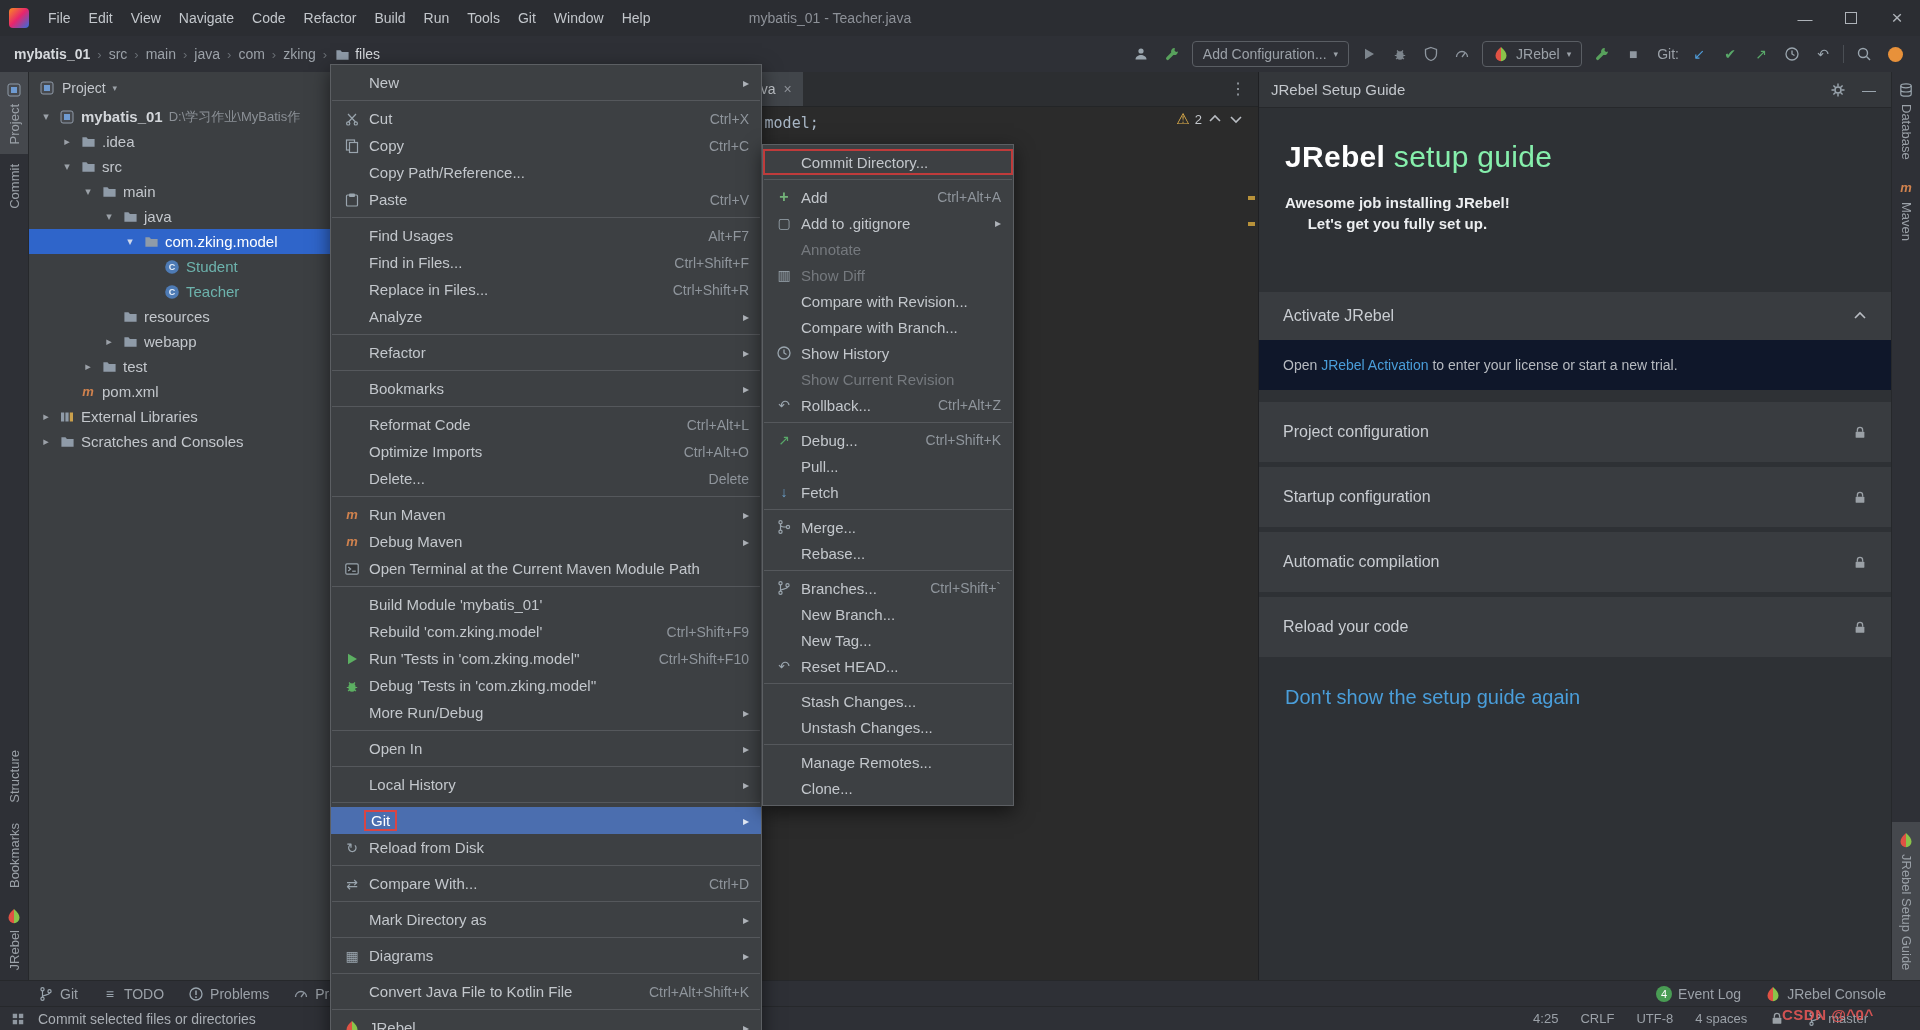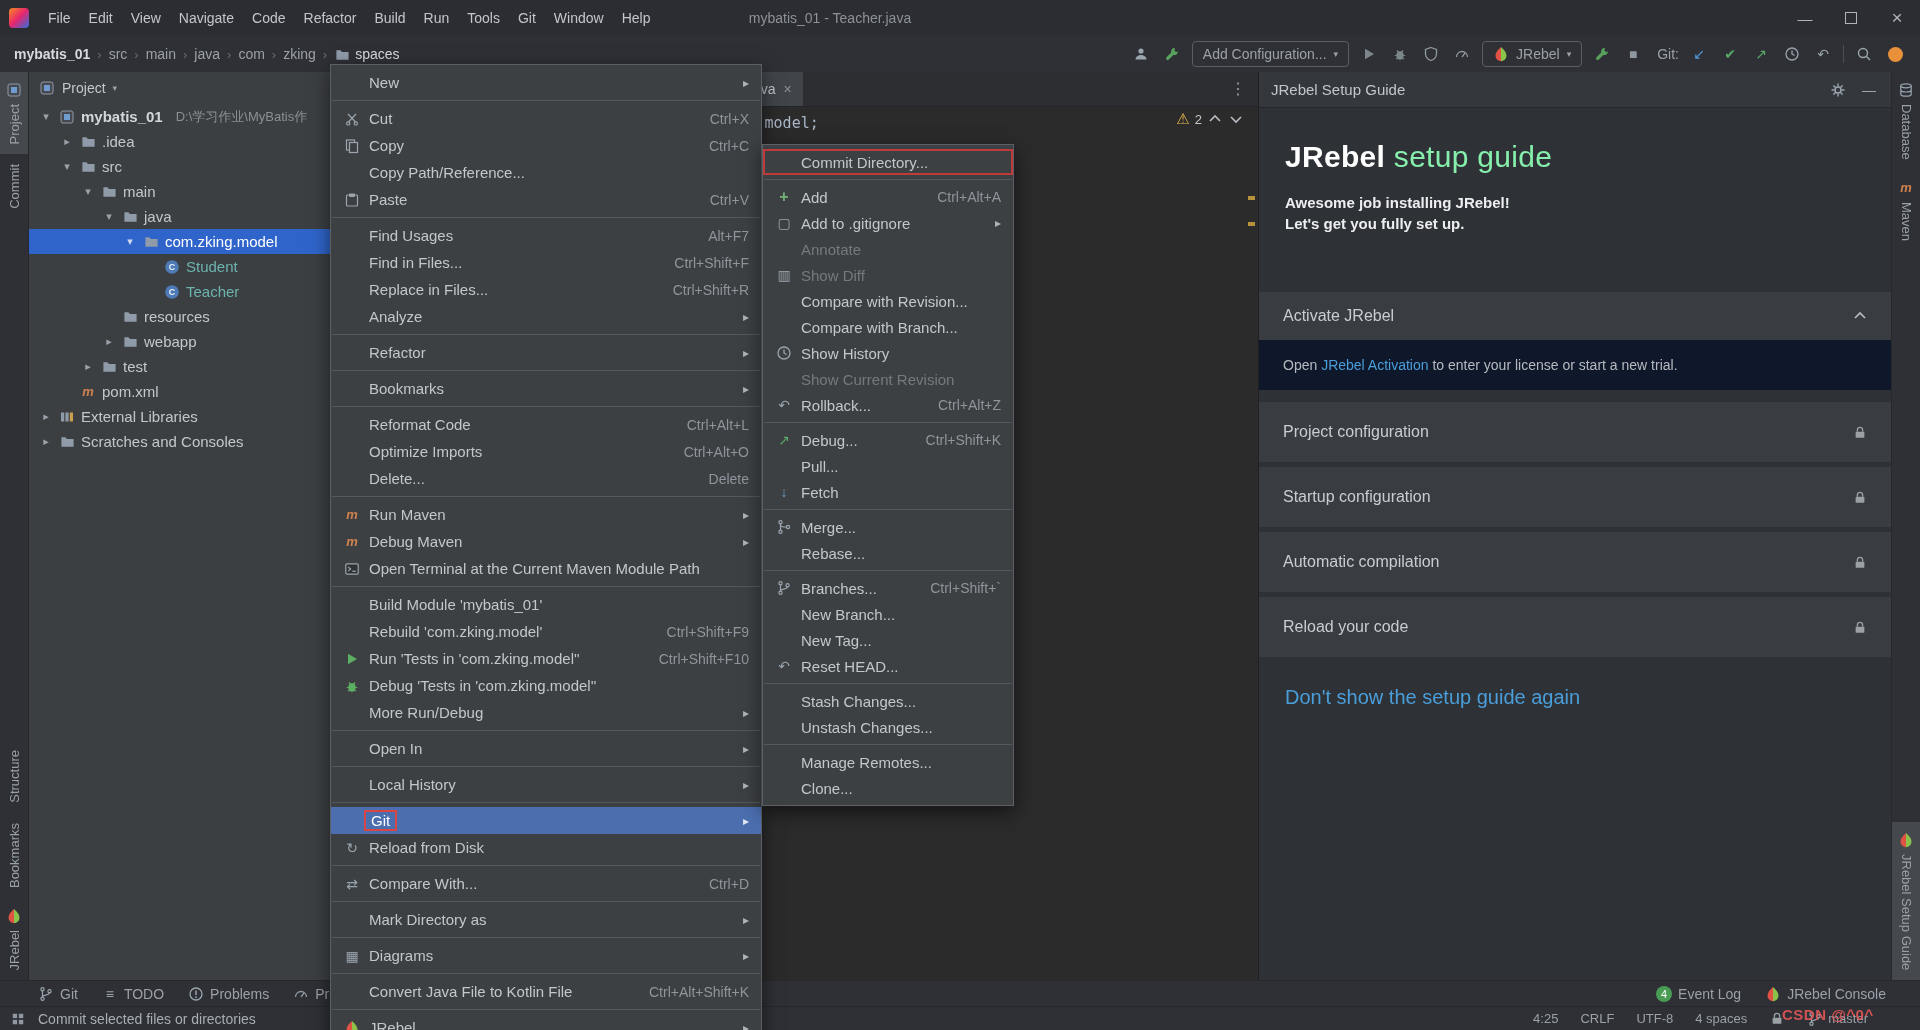--- a/index.html
+++ b/index.html
@@ -56,21 +56,21 @@
   
   #project-panel{position:absolute;left:29px;top:72px;width:391px;bottom:50px;background:#3c3f42;z-index:2;overflow:hidden;}
   #pp-header{height:32px;display:flex;align-items:center;gap:7px;padding:0 10px;font-size:14px;color:#c3c7cc;}
   .tree-row{height:25px;display:flex;align-items:center;gap:6px;font-size:15px;color:#c3c7cc;white-space:nowrap;}
   .tree-row.selected{background:#2f65ca;}
   .tw{width:14px;text-align:center;color:#9ba1a8;font-size:11px;flex:none;}
   .tree-row.selected .tw{color:#cdd6ea;}
   .tree-label.root{font-weight:bold;color:#d3d6da;}
   .tree-label.accent{color:#6db3ad;}
   .tree-row.selected .tree-label{color:#fff;}
-  .tree-note{color:#8b9096;font-size:13px;margin-left:7px;}
+  .tree-note{color:#8b9096;font-size:13px;margin-left:0;}
 
   
   #editor{position:absolute;left:420px;top:72px;width:839px;bottom:50px;background:#2b2b2b;z-index:1;
           border-right:1px solid #1f2023;box-sizing:border-box;}
   #tabbar{position:absolute;top:0;left:0;right:0;height:34px;background:#2c2e31;border-bottom:1px solid #232527;}
   #tab-active{position:absolute;left:266px;top:0;height:34px;display:flex;align-items:center;gap:8px;
           padding:0 11px;background:#41454a;color:#c3c7cc;font-size:14px;}
   .tab-close{color:#8d9198;font-size:14px;}
   #tab-more{position:absolute;right:12px;top:7px;color:#9ba1a8;font-size:16px;}
   #code-line{position:absolute;left:182px;top:42px;font-family:"DejaVu Sans Mono",monospace;font-size:15px;white-space:pre;}
@@ -81,21 +81,21 @@
   .m1{top:124px;} .m2{top:150px;}
 
   
   #jrebel-panel{position:absolute;left:1259px;top:72px;width:633px;bottom:50px;background:#2e3135;z-index:2;overflow:hidden;}
   #jr-header{height:36px;display:flex;align-items:center;padding:0 12px;background:#34373b;border-bottom:1px solid #26282b;box-sizing:border-box;}
   #jr-title{font-size:15px;color:#c3c7cc;flex:1;}
   #jr-body{position:absolute;top:36px;left:0;right:0;bottom:0;}
   #jr-logo{position:absolute;left:26px;top:32px;font-size:30px;color:#fff;letter-spacing:.3px;}
   #jr-logo-bold{font-weight:bold;}
   #jr-logo-rest{font-weight:normal;color:#86efac;}
-  #jr-intro{position:absolute;left:26px;top:84px;font-size:15px;font-weight:bold;color:#eceef0;line-height:21px;}
+  #jr-intro{position:absolute;left:26px;top:84px;font-size:15px;font-weight:bold;color:#eceef0;line-height:21px;text-align:center;}
   #jr-activate{position:absolute;left:0;right:0;top:184px;height:48px;background:#393c40;display:flex;align-items:center;
           padding:0 24px;font-size:16px;color:#c9cdd2;box-sizing:border-box;}
   #jr-chev{margin-left:auto;}
   #jr-activate-body{position:absolute;left:0;right:0;top:232px;height:50px;background:#0f172a;display:flex;align-items:center;
           padding:0 24px;font-size:14px;color:#b6bac0;box-sizing:border-box;white-space:pre-wrap;}
   #jr-link{color:#4a9eda;text-decoration:none;}
   #jr-rows{position:absolute;left:0;right:0;top:294px;}
   .jr-row{height:60px;margin-bottom:5px;background:#393c40;display:flex;align-items:center;padding:0 24px;
           font-size:16px;color:#c9cdd2;box-sizing:border-box;}
   .jr-row .ic{margin-left:auto;}
@@ -179,21 +179,21 @@
         <span class="bc-item">com</span>
         <span class="bc-sep">›</span>
         <span class="bc-item">zking</span>
         <span class="bc-sep">›</span>
         <span class="bc-item last">
           <span class="ic">
             <svg width="15" height="15" viewBox="0 0 16 16" xmlns="http://www.w3.org/2000/svg">
               <path d="M1.5 3.5h4.3l1.6 1.8h7.1v8.2H1.5z" fill="#8f9ba8"></path>
             </svg>
           </span>
-          <span>spaces</span>
+          <span>files</span>
         </span>
       </div>
     <div id="toolbar">
       <span class="tb-group">
           <span class="tb-btn">
             <svg width="16" height="16" viewBox="0 0 16 16" xmlns="http://www.w3.org/2000/svg">
               <circle cx="8" cy="5" r="2.6" fill="#9aa5ae"></circle>
               <path d="M2.5 13.5c0-3 3-4.5 5.5-4.5s5.5 1.5 5.5 4.5z" fill="#9aa5ae"></path>
             </svg>
           </span>

